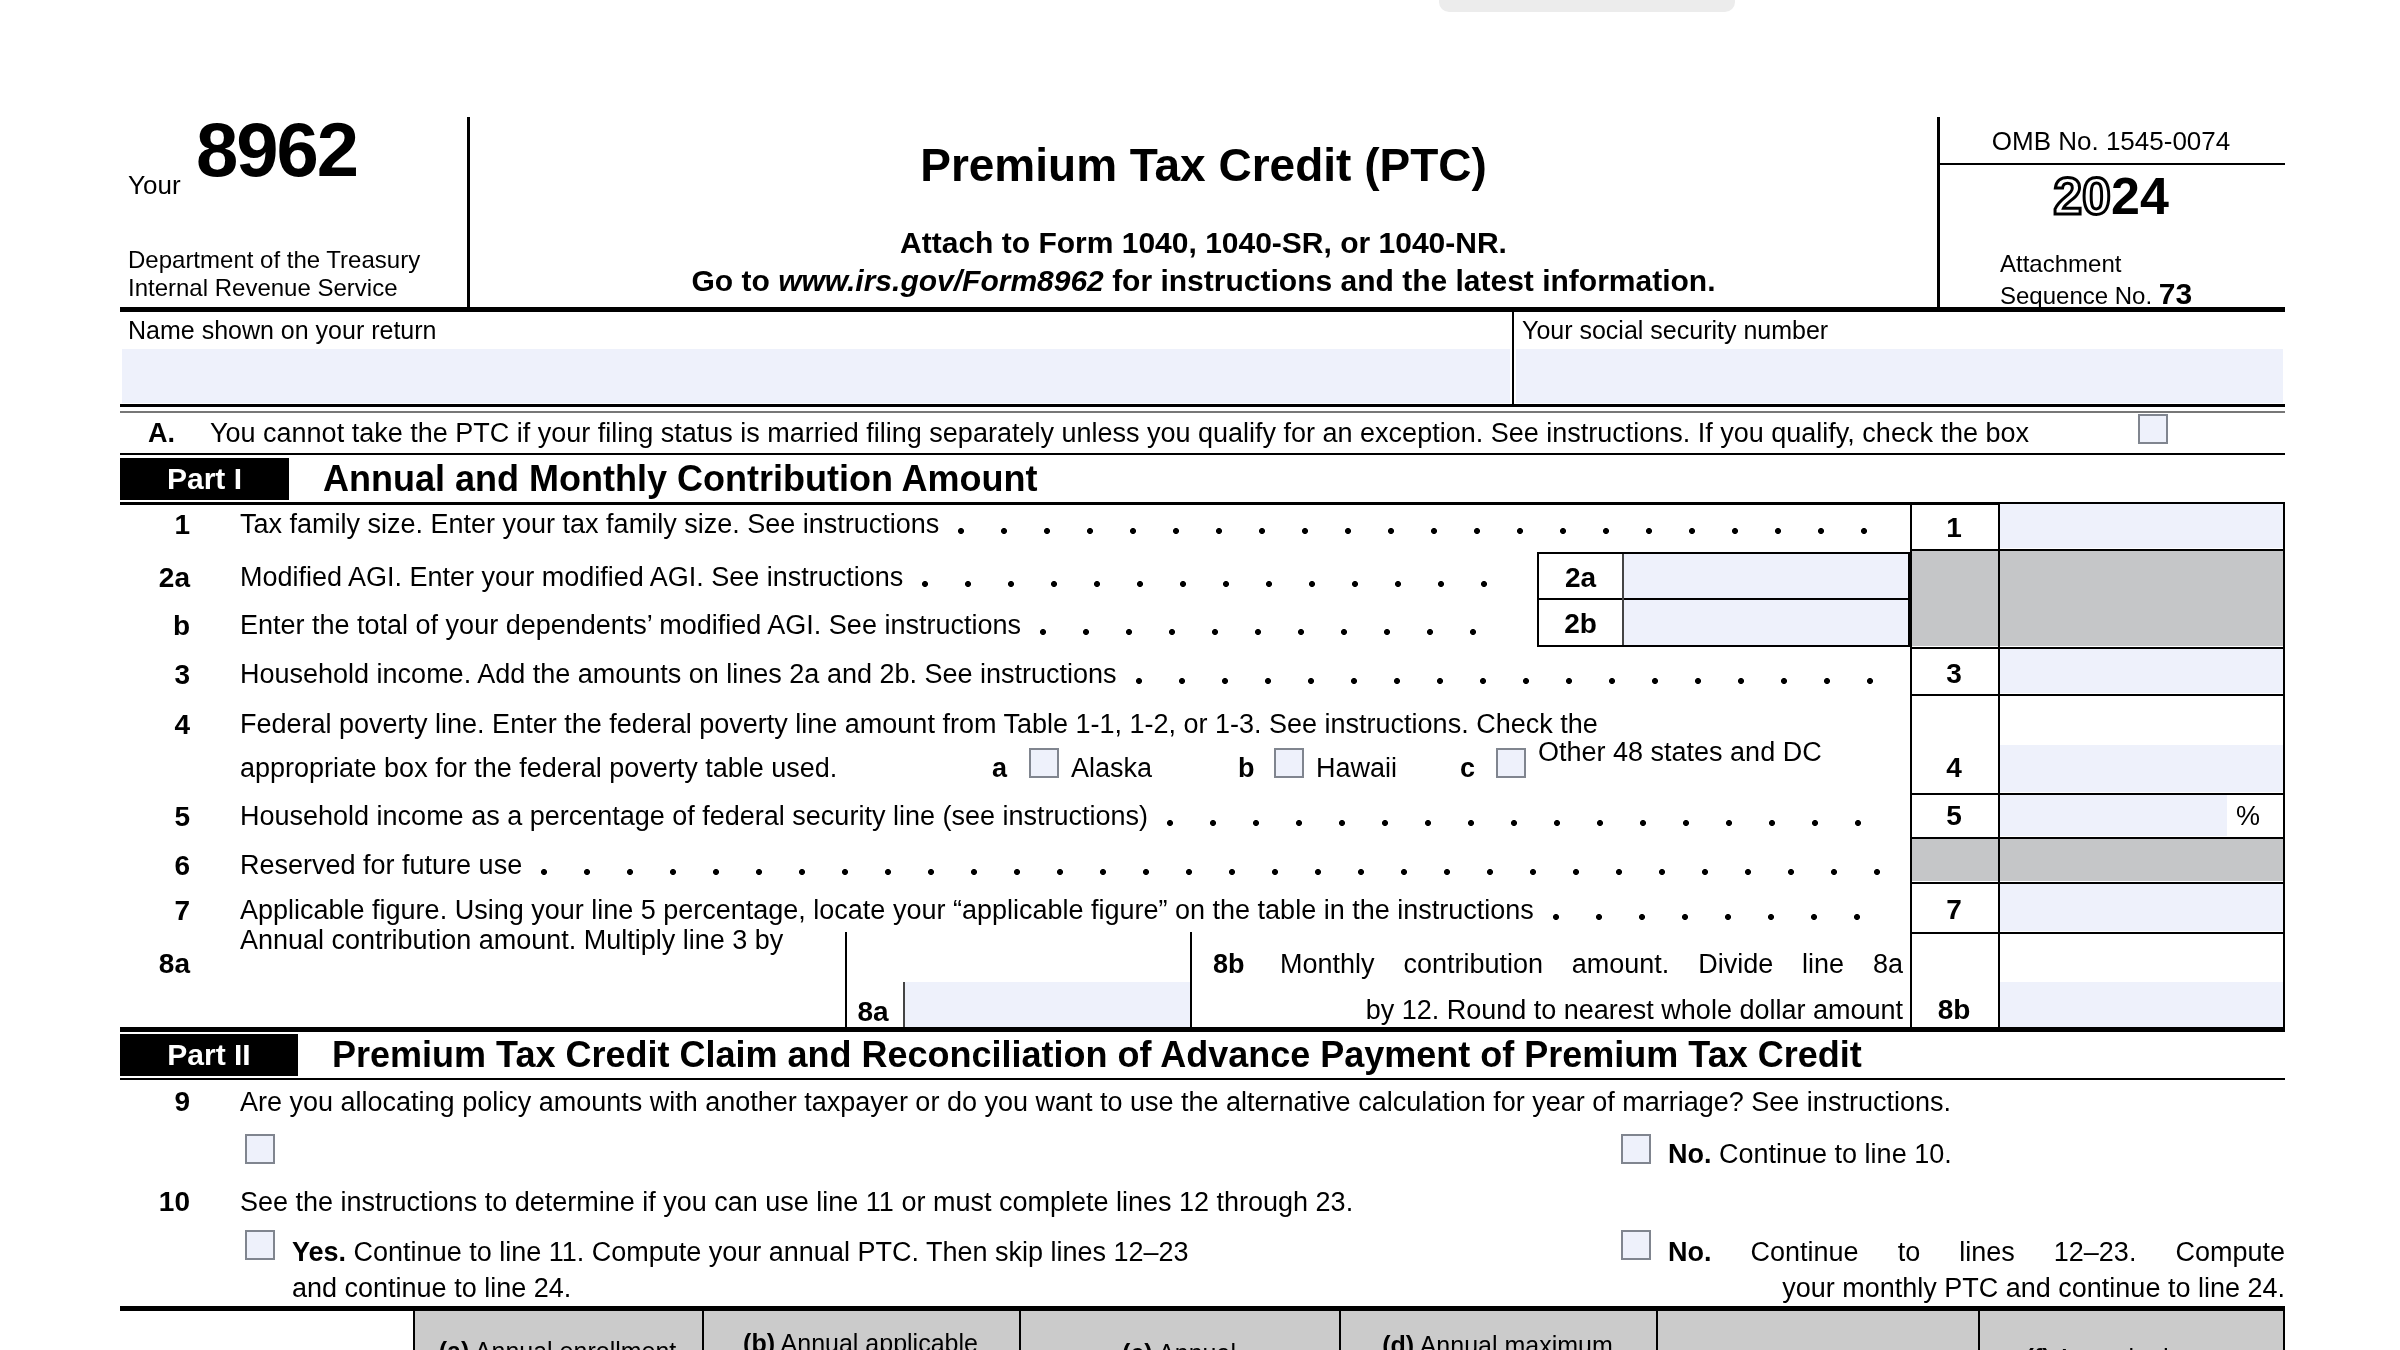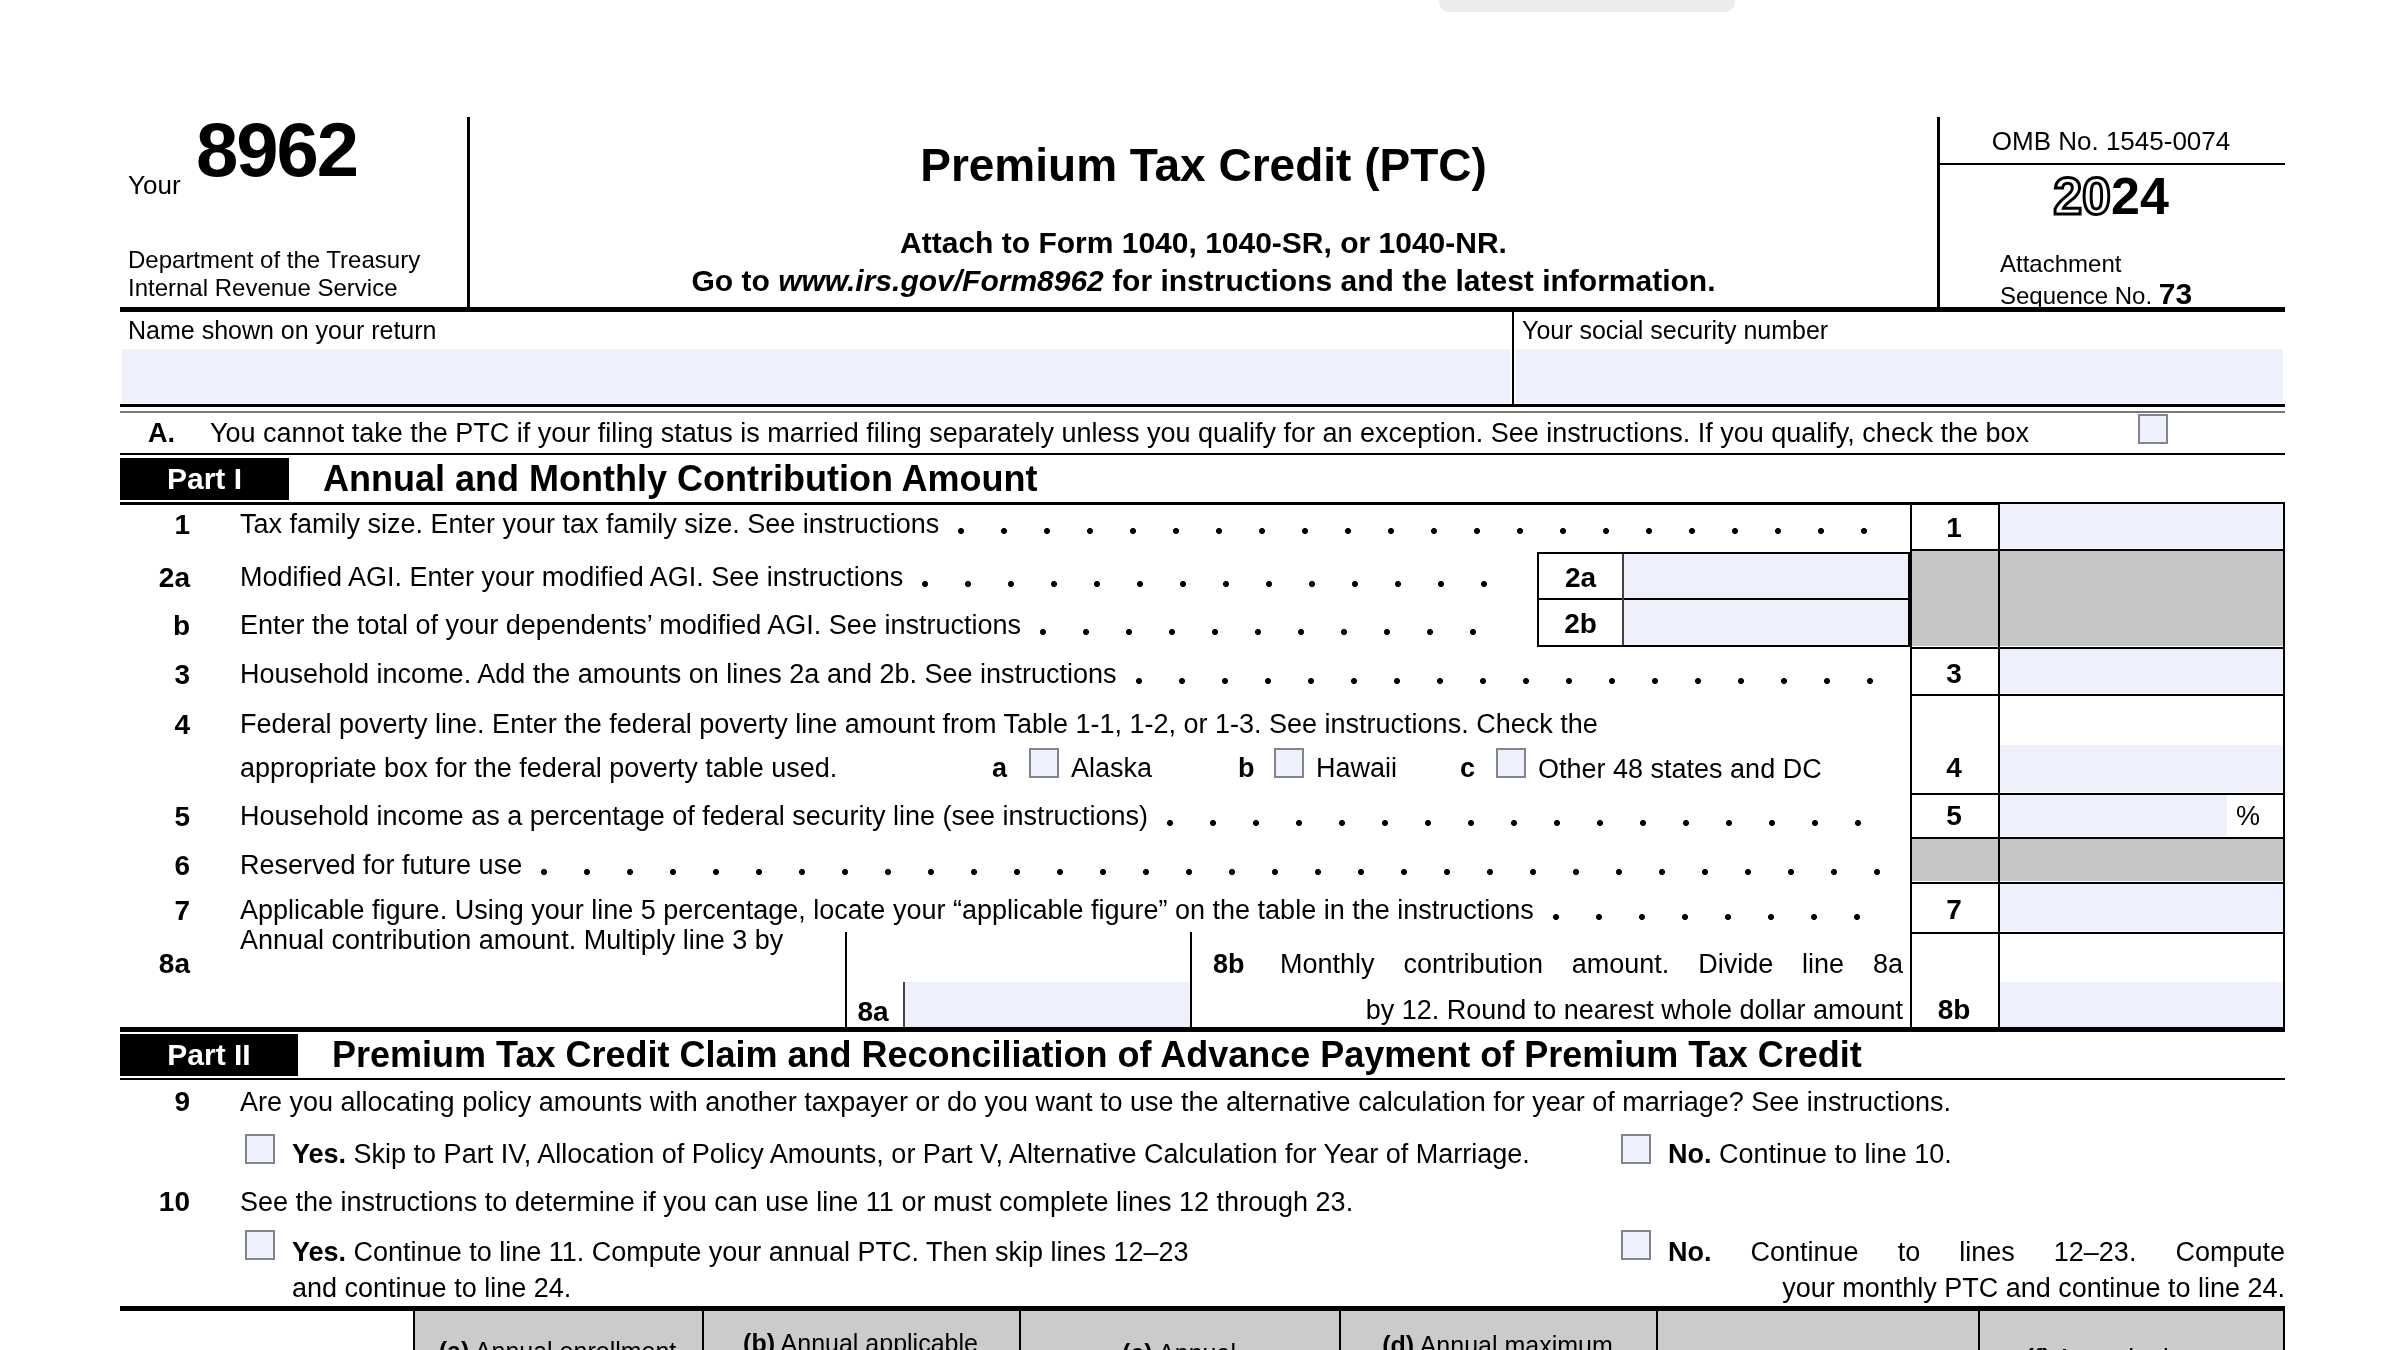--- a/index.html
+++ b/index.html
@@ -150,21 +150,21 @@
   </div>
   <div class="abs t27" style="left:240px;top:752px;">appropriate box for the federal poverty table used.</div>
   <span class="abs t27 b" style="left:992px;top:752px;">a</span>
   <span class="cb abs" style="left:1029px;top:748px;"></span>
   <span class="abs t27" style="left:1071px;top:752px;">Alaska</span>
   <span class="abs t27 b" style="left:1238px;top:752px;">b</span>
   <span class="cb abs" style="left:1274px;top:748px;"></span>
   <span class="abs t27" style="left:1316px;top:752px;">Hawaii</span>
   <span class="abs t27 b" style="left:1460px;top:752px;">c</span>
   <span class="cb abs" style="left:1496px;top:748px;"></span>
-  <span class="abs t27" style="left:1538px;top:753px;text-align:center;">Other 48 states and DC</span>
+  <span class="abs t27" style="left:1538px;top:736px;text-align:center;">Other 48 states and DC</span>
 
   <div class="lrow" style="left:120px;top:800px;width:1782px;">
     <span class="ln2">5</span>
     <span class="lt">Household income as a percentage of federal security line (see instructions)</span>
     <span class="leader"></span>
   </div>
 
   <div class="lrow" style="left:120px;top:849px;width:1782px;">
     <span class="ln2">6</span>
     <span class="lt">Reserved for future use</span>
@@ -189,24 +189,20 @@
 
   <div class="thick" style="left:120px;top:1027px;width:2165px;"></div>
   <div class="partbar" style="top:1032px;border-bottom-width:2px;">
     <div class="partbox" style="width:178px;">Part II</div>
     <div class="parttitle">Premium Tax Credit Claim and Reconciliation of Advance Payment of Premium Tax Credit</div>
   </div>
 
   <div class="abs b" style="left:120px;top:1086px;width:70px;text-align:right;font-size:28px;">9</div>
   <div class="abs t27" style="left:240px;top:1086px;width:2045px;">Are you allocating policy amounts with another taxpayer or do you want to use the alternative calculation for year of marriage? See instructions.</div>
   <span class="cb abs" style="left:245px;top:1134px;"></span>
-  <div class="abs t27" style="left:292px;top:1138px;">
-    <span class="b">Yes.</span>
-    <span>Skip to Part IV, Allocation of Policy Amounts, or Part V, Alternative Calculation for Year of Marriage.</span>
-  </div>
   <span class="cb abs" style="left:1621px;top:1134px;"></span>
   <div class="abs t27" style="left:1668px;top:1138px;">
     <span class="b">No.</span>
     <span>Continue to line 10.</span>
   </div>
 
   <div class="abs b" style="left:120px;top:1186px;width:70px;text-align:right;font-size:28px;">10</div>
   <div class="abs t27" style="left:240px;top:1186px;width:2045px;">See the instructions to determine if you can use line 11 or must complete lines 12 through 23.</div>
   <span class="cb abs" style="left:245px;top:1230px;"></span>
   <div class="abs t27" style="left:292px;top:1236px;">

